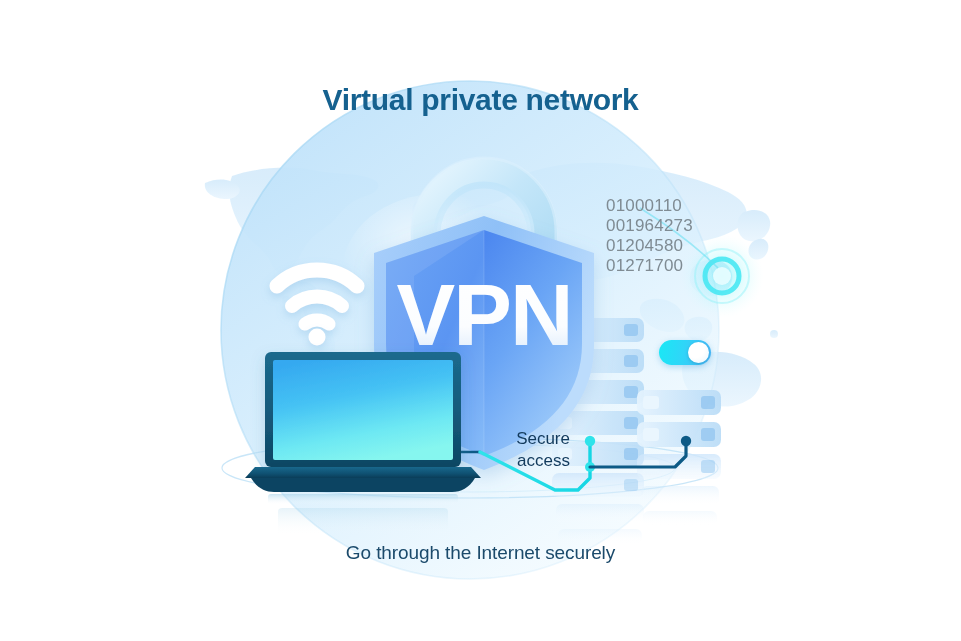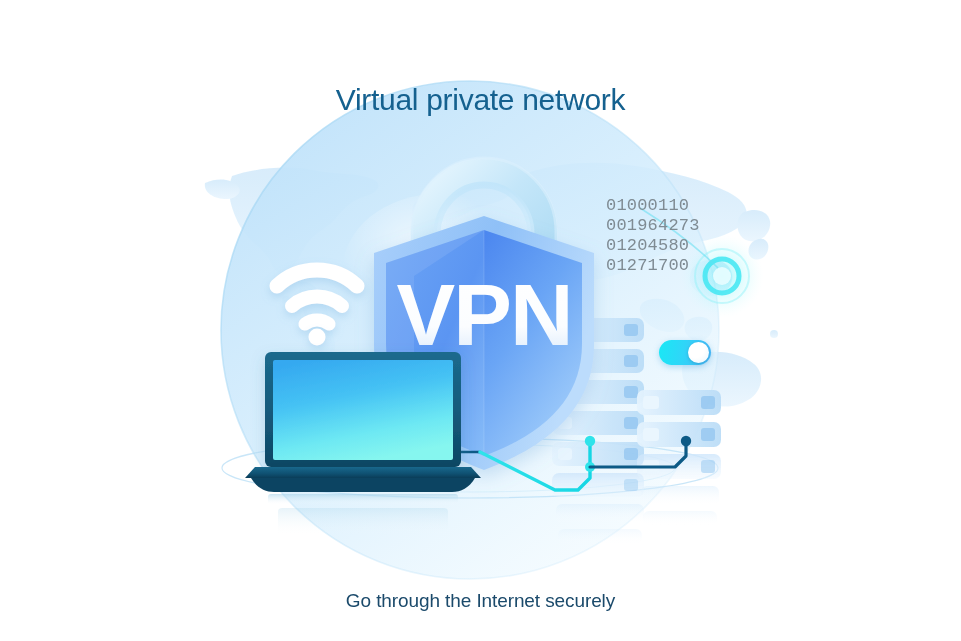--- a/index.html
+++ b/index.html
@@ -22,38 +22,37 @@
   }
 
   
   #page-title {
     position: absolute;
     left: 0;
     top: 83px;
     width: 961px;
     text-align: center;
     font-size: 30px;
-    font-weight: normal;
+    font-weight: bold;
     letter-spacing: -0.3px;
     color: #15618f;
     white-space: nowrap;
   }
 
   
   #caption {
     position: absolute;
     left: 0;
     top: 542px;
     width: 961px;
     text-align: center;
     font-size: 19px;
     color: #1b4a6b;
     letter-spacing: -0.1px;
     white-space: nowrap;
-    margin-top: 48px;
   }
 
   
   #illustration {
     position: absolute;
     left: 0;
     top: 0;
     width: 961px;
     height: 641px;
   }
@@ -67,21 +66,21 @@
 
   
   #binary-block {
     position: absolute;
     left: 606px;
     top: 196px;
     line-height: 20px;
     font-size: 17px;
     letter-spacing: 0.2px;
     color: #7f8b93;
-    font-family: Liberation Mono, monospace;
+    font-family: Liberation Sans, sans-serif;
   }
   #binary-block div { white-space: nowrap; }
 
   
   #secure-access-label {
     position: absolute;
     left: 448px;
     top: 428px;
     width: 122px;
     text-align: right;
@@ -402,20 +401,24 @@
       <rect x="278" y="508" width="170" height="28" rx="4" fill="url(#lapRefl)" opacity="0.45"></rect>
     </svg>
 
     <div id="binary-block">
       <div>01000110</div>
       <div>001964273</div>
       <div>01204580</div>
       <div>01271700</div>
     </div>
 
+    <div id="secure-access-label">
+      <div>Secure</div>
+      <div>access</div>
+    </div>
 
     <div id="vpn-toggle">
       <div class="knob"></div>
     </div>
 
   </div>
 
   <div id="page-title">Virtual private network</div>
   <div id="caption">Go through the Internet securely</div>
 

